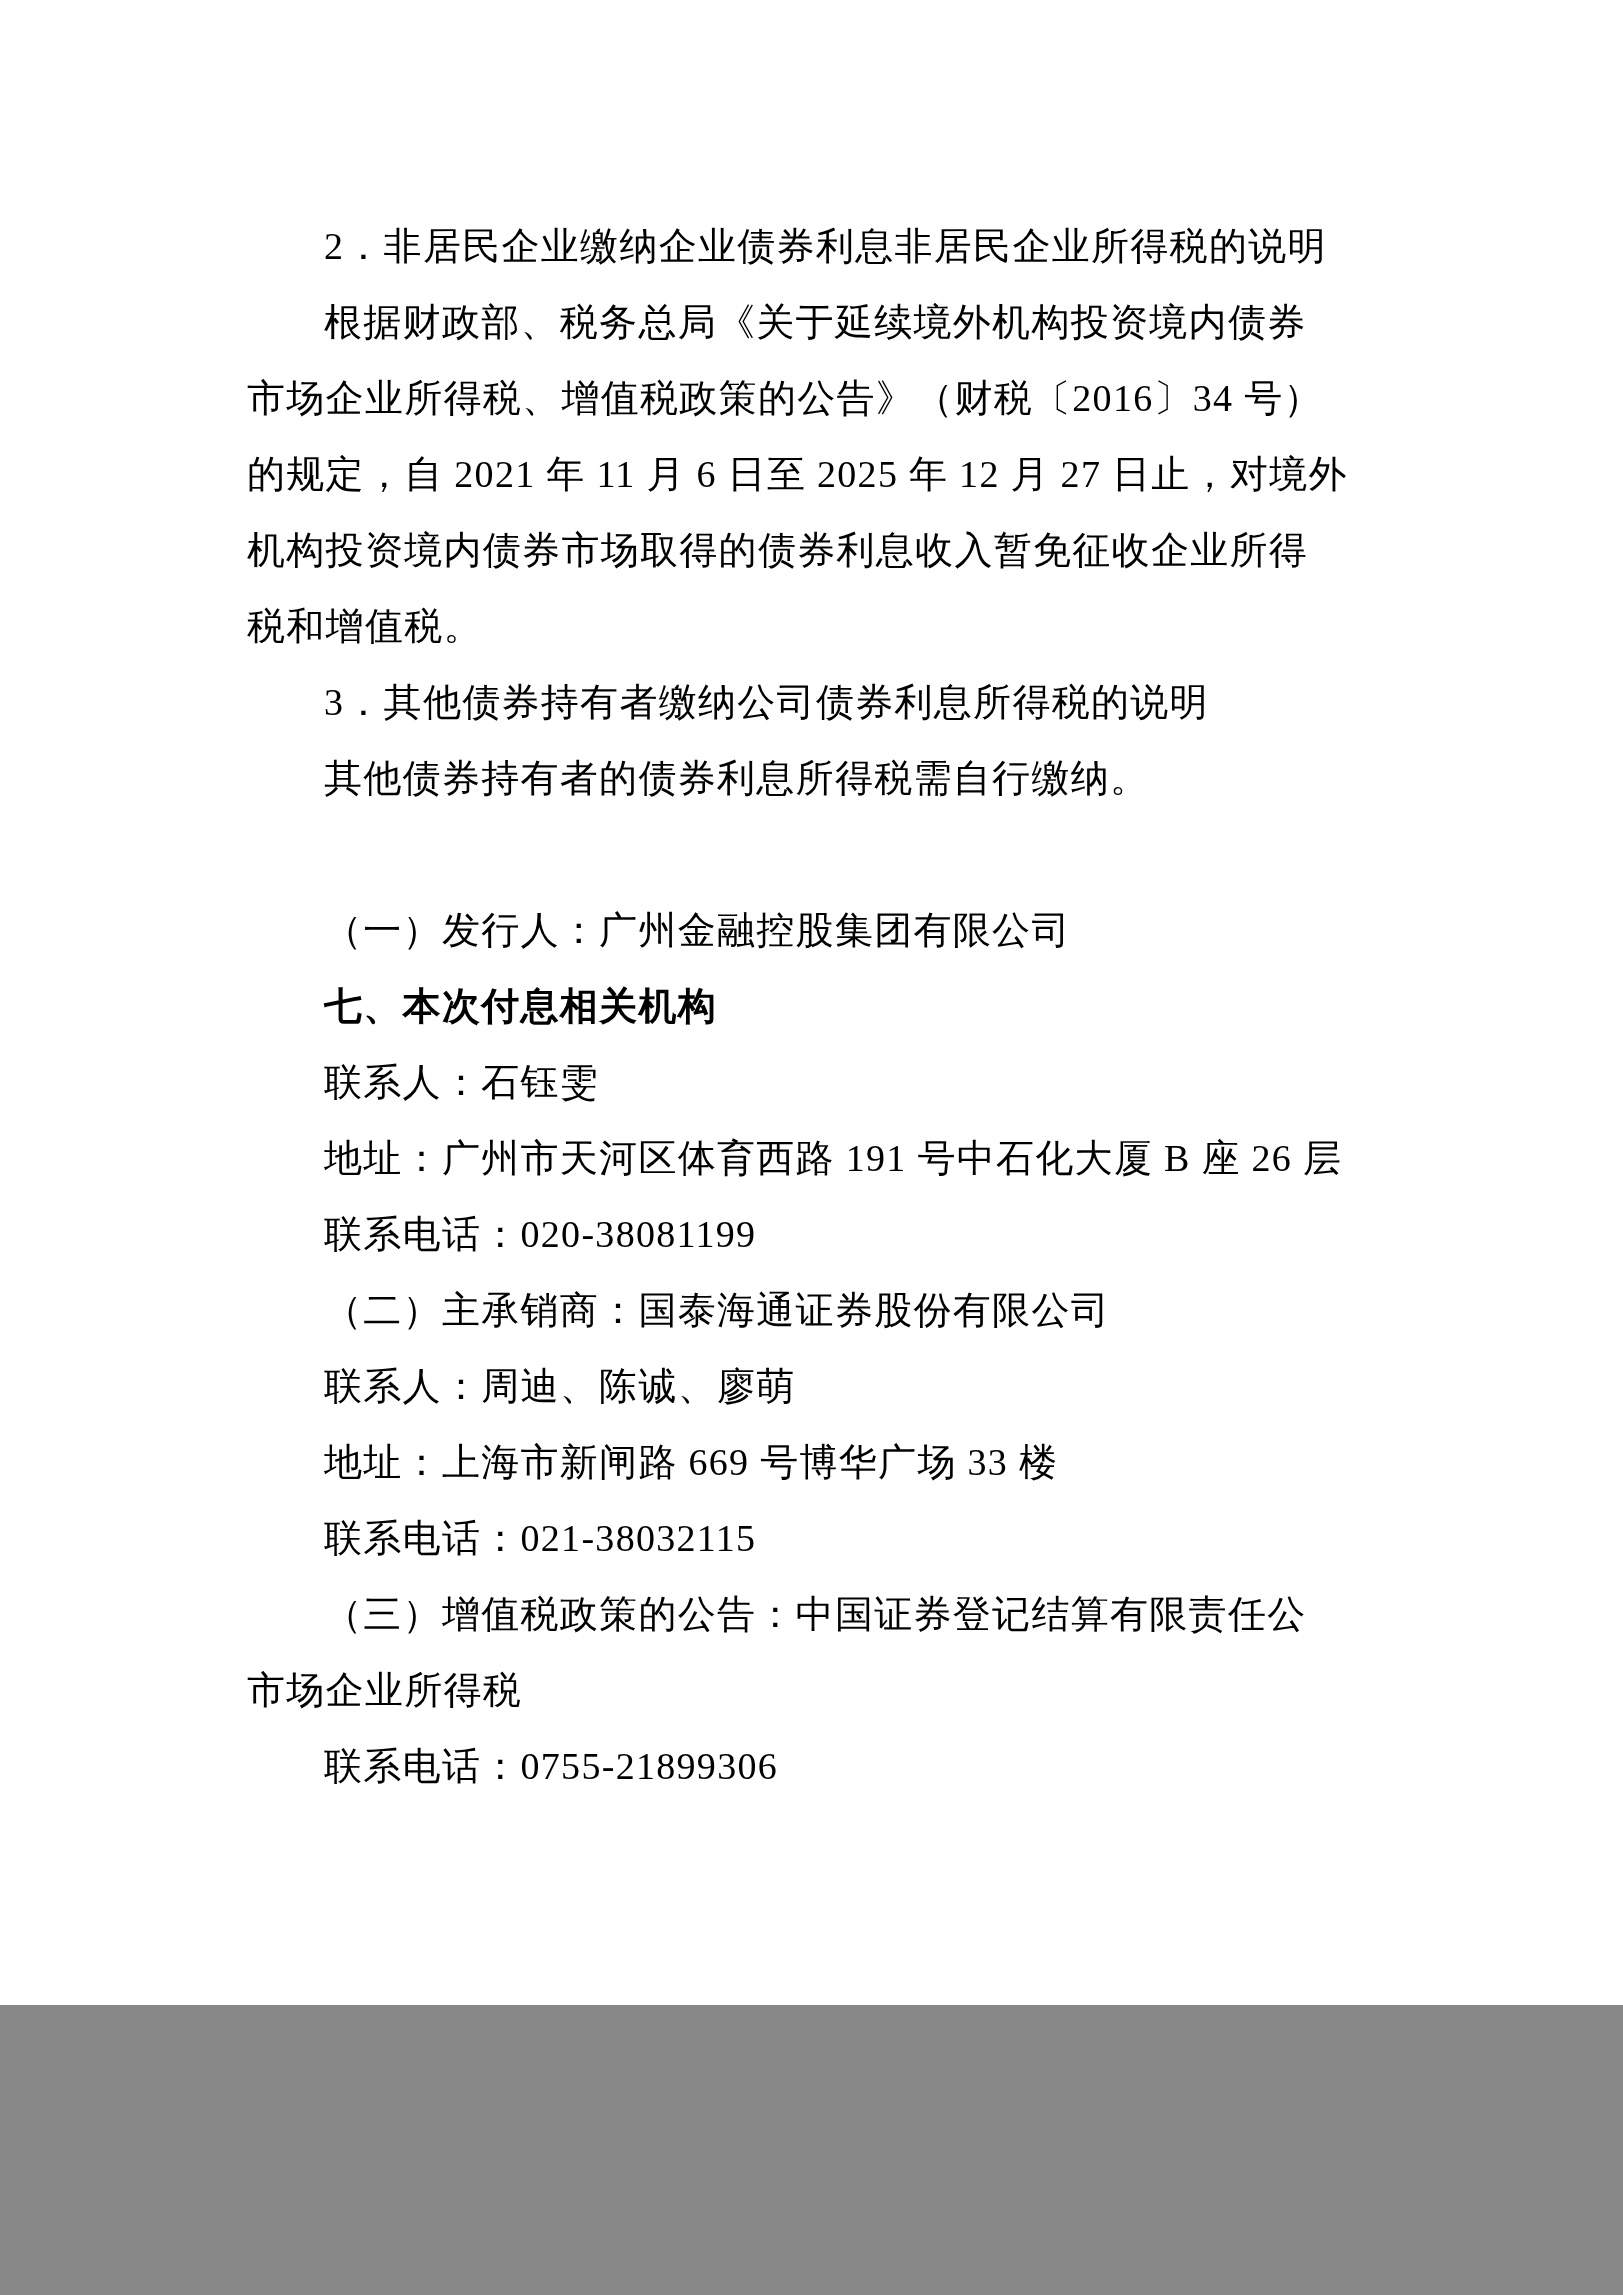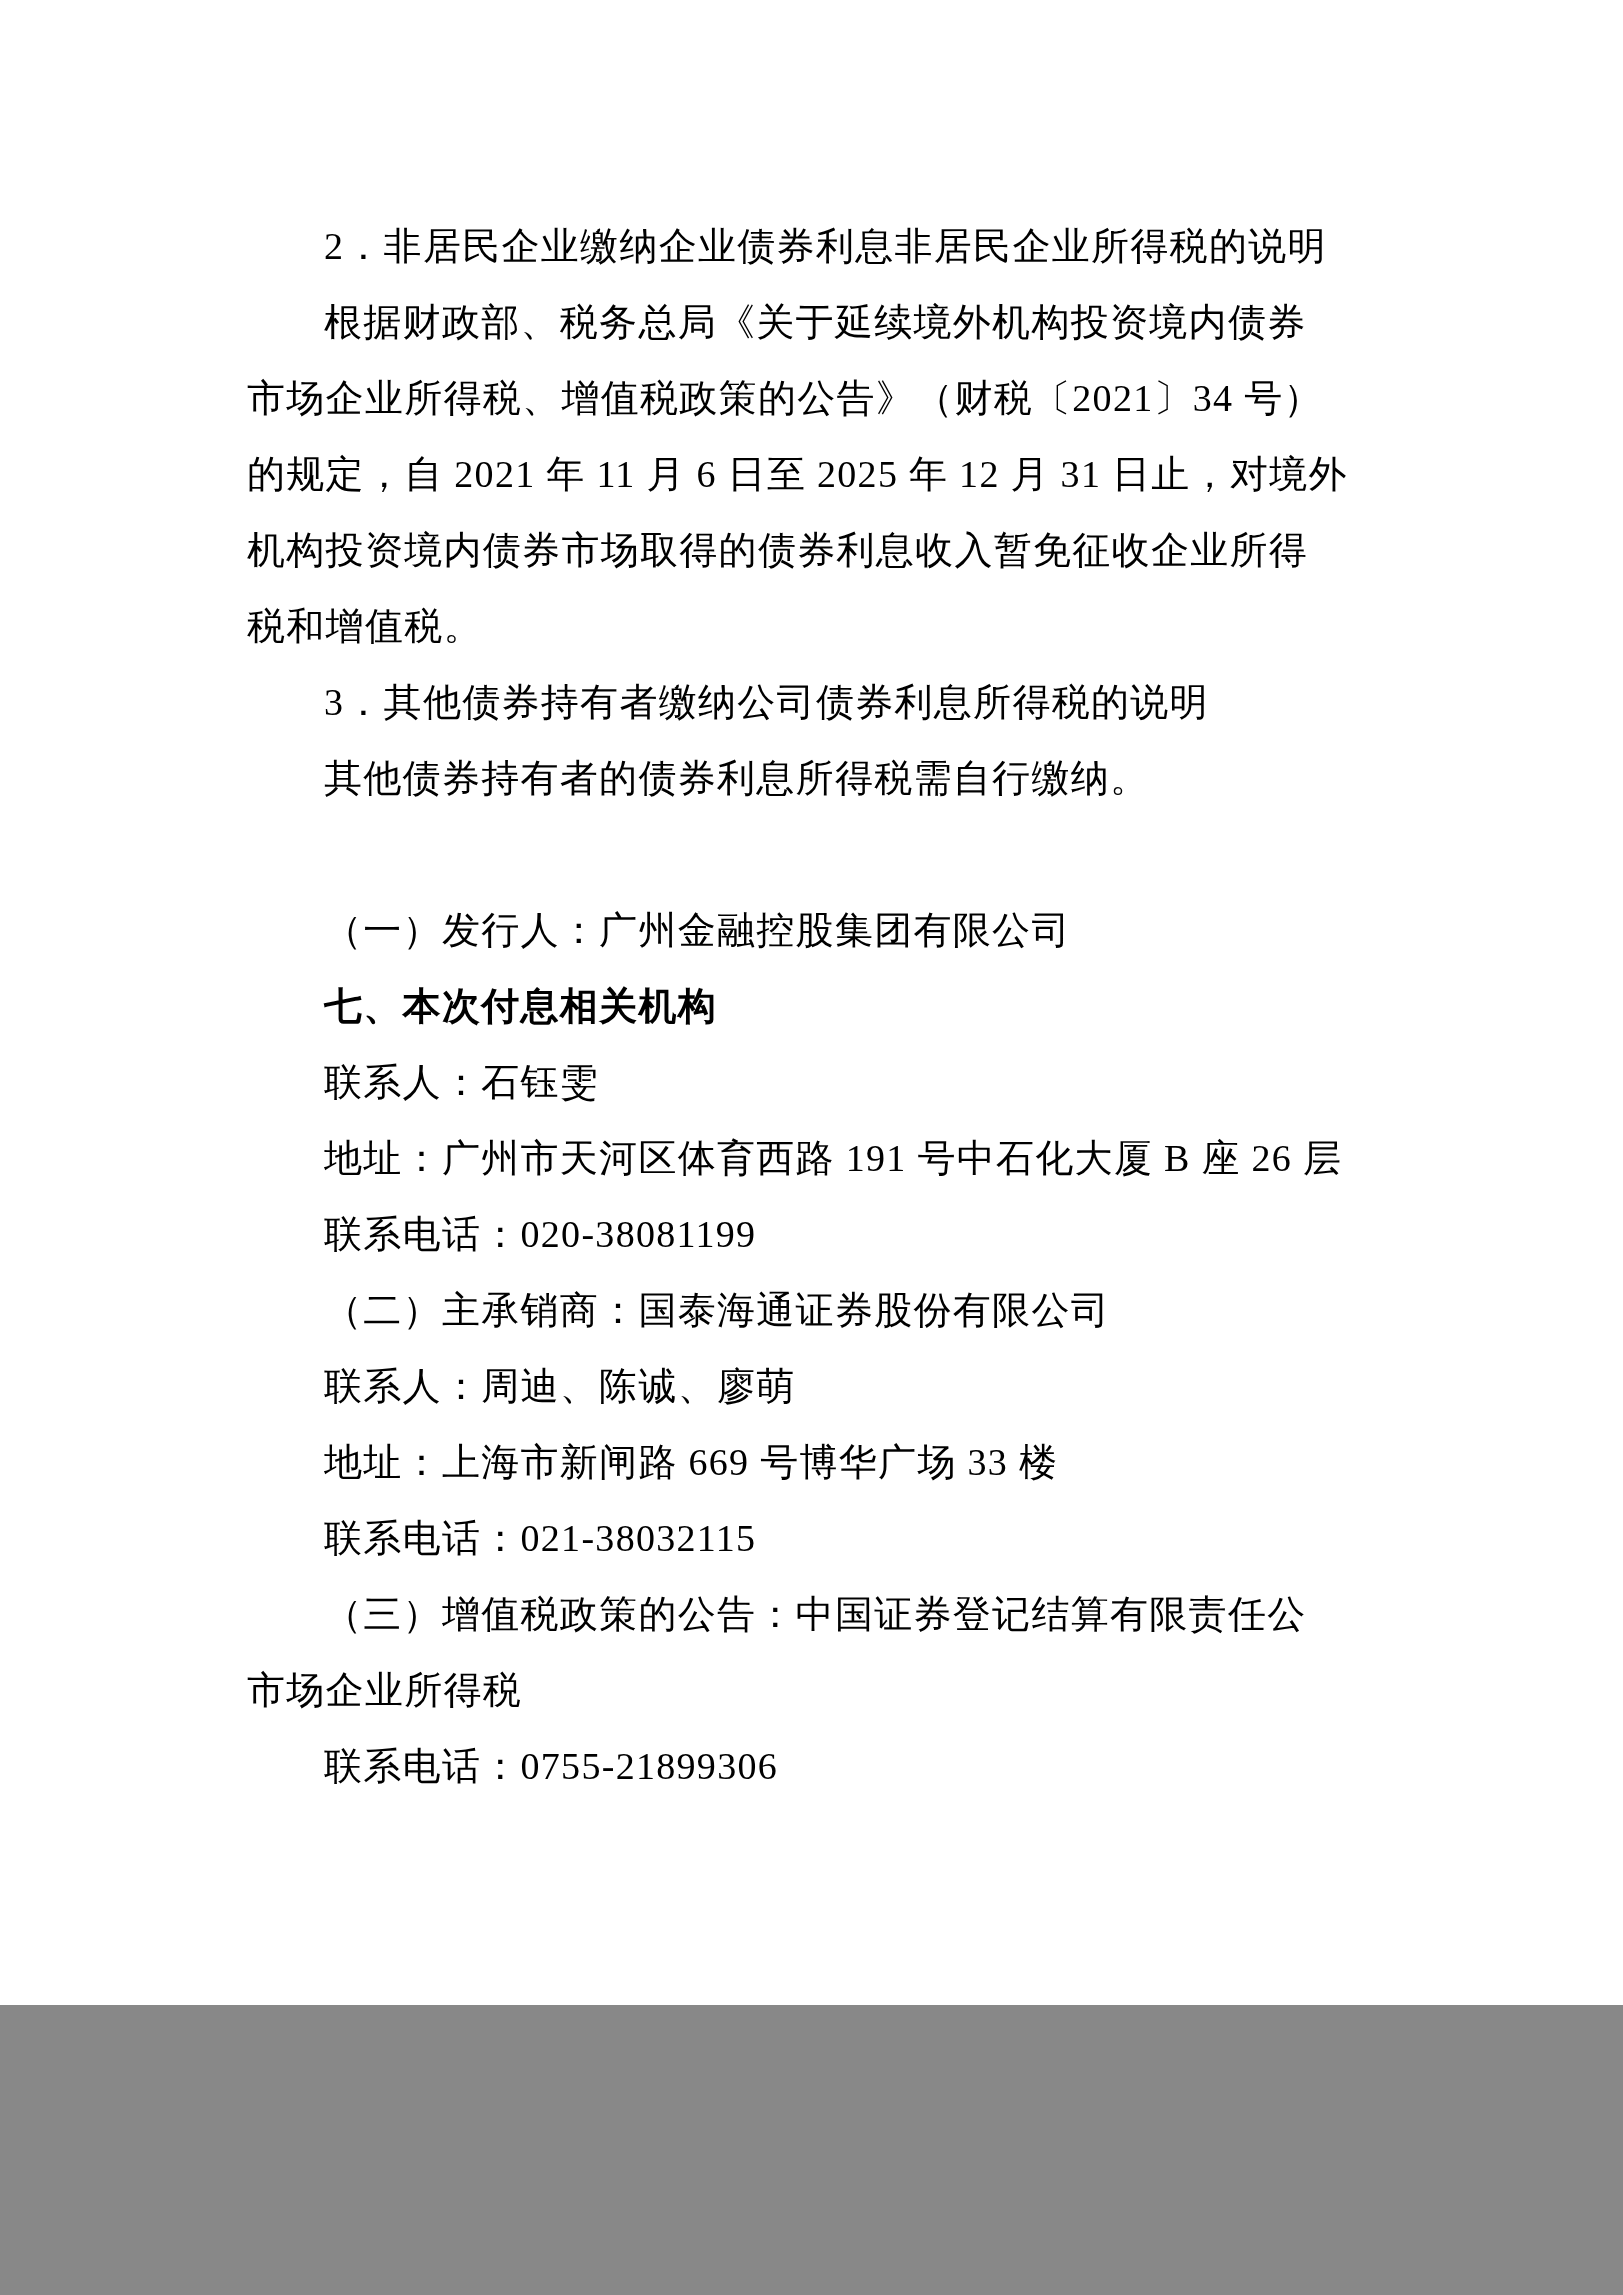--- a/index.html
+++ b/index.html
@@ -40,22 +40,22 @@
   }
 </style>
 </head>
 <body>
 
 <div class="page">
   <div class="content">
 
     <div class="line indent">2．非居民企业缴纳企业债券利息非居民企业所得税的说明</div>
     <div class="line indent">根据财政部、税务总局《关于延续境外机构投资境内债券</div>
-    <div class="line">市场企业所得税、增值税政策的公告》（财税〔2021〕34 号）</div>
-    <div class="line">的规定，自 2021 年 11 月 6 日至 2025 年 12 月 31 日止，对境外</div>
+    <div class="line">市场企业所得税、增值税政策的公告》（财税〔2016〕34 号）</div>
+    <div class="line">的规定，自 2021 年 11 月 6 日至 2025 年 12 月 27 日止，对境外</div>
     <div class="line">机构投资境内债券市场取得的债券利息收入暂免征收企业所得</div>
     <div class="line">税和增值税。</div>
     <div class="line indent">3．其他债券持有者缴纳公司债券利息所得税的说明</div>
     <div class="line indent">其他债券持有者的债券利息所得税需自行缴纳。</div>
 
     <div class="spacer"></div>
 
     <div class="line indent">（一）发行人：广州金融控股集团有限公司</div>
     <div class="line indent bold">七、本次付息相关机构</div>
     <div class="line indent">联系人：石钰雯</div>

